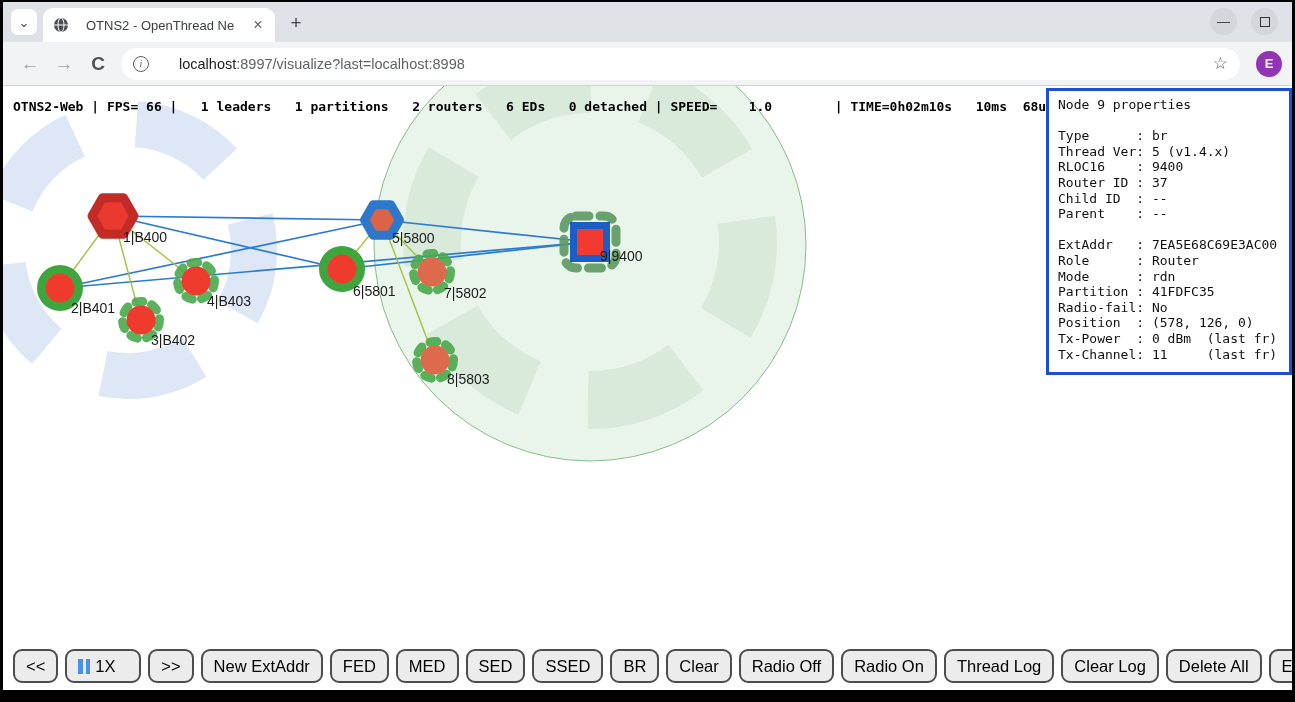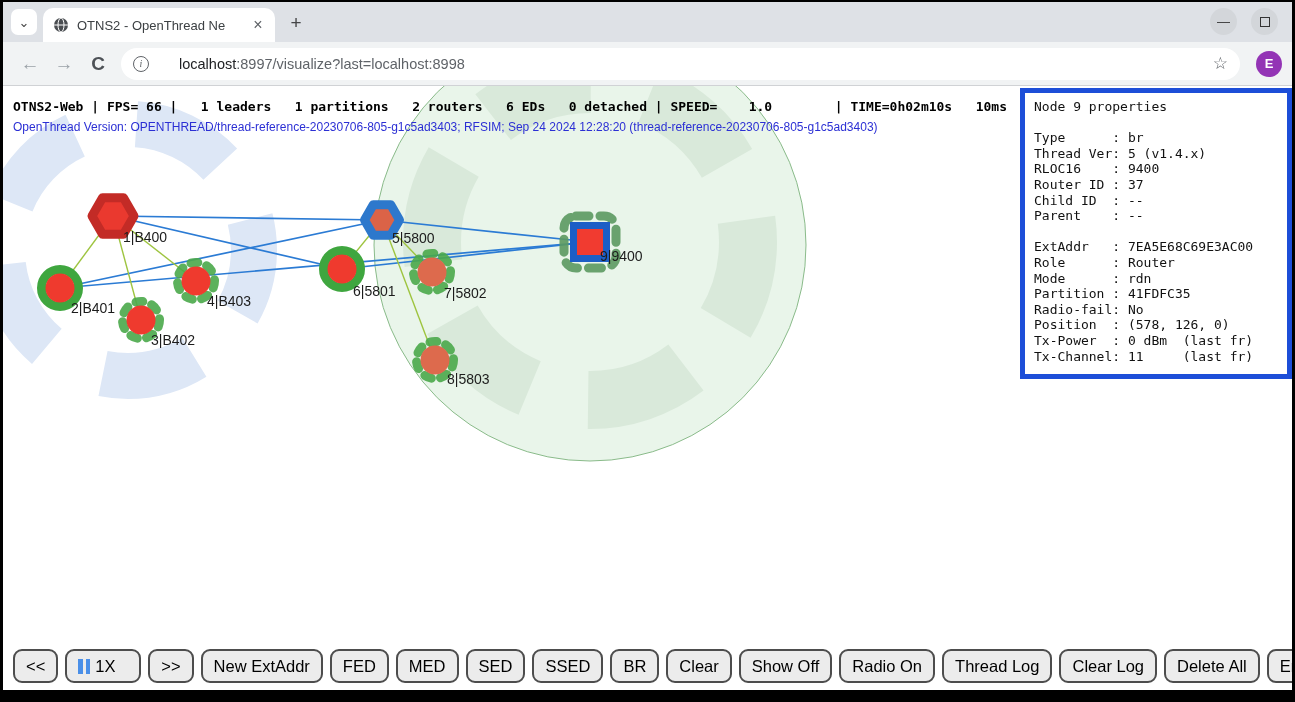--- a/index.html
+++ b/index.html
@@ -6,21 +6,21 @@
   body { background:#000; width:1295px; height:702px; overflow:hidden;
          font-family:"Liberation Sans", sans-serif; }
   .frame { width:1295px; height:702px; background:#000; padding:2px 3px 12px 3px; }
   .window { width:100%; height:100%; background:#fff; display:flex; flex-direction:column; }
 
   
   .tabstrip { height:40px; background:#dee1e6; display:flex; align-items:flex-end; position:relative; flex:0 0 auto; }
   .tab-chevron { width:26px; height:26px; background:#fff; border-radius:7px; margin:0 0 7px 8px;
                  display:flex; align-items:center; justify-content:center; color:#444; font-size:13px; }
   .tab { width:232px; height:34px; background:#fff; border-radius:10px 10px 0 0; margin-left:6px;
-         display:flex; align-items:center; padding:0 8px 0 10px; }
+         display:flex; align-items:center; padding:0 8px 0 10px;gap:9px; }
   .tab-title { font-size:13px; color:#3c4043; white-space:nowrap; overflow:hidden; flex:1; margin:0 4px 0 8px; }
   .tab-close { color:#5f6368; font-size:16px; width:18px; text-align:center; line-height:18px; border-radius:50%; }
   .newtab-btn { width:26px; height:26px; margin:0 0 6px 8px; color:#454648; font-size:19px; font-weight:400;
                 display:flex; align-items:center; justify-content:center; }
   .win-controls { position:absolute; right:14px; top:6px; display:flex; gap:14px; }
   .win-btn { width:27px; height:27px; border-radius:50%; background:#d3d6da; color:#333; font-size:13px;
              display:flex; align-items:center; justify-content:center; }
   .win-btn .sq { display:inline-block; width:10px; height:10px; border:1.5px solid #333; }
 
   .urlbar { height:44px; background:#f1f3f4; display:flex; align-items:center; padding:0 10px;
@@ -38,22 +38,22 @@
   .avatar { width:26px; height:26px; border-radius:50%; background:#9334b5; color:#fff; font-size:13px;
             font-weight:bold; display:flex; align-items:center; justify-content:center; margin-left:16px; }
 
   
   .content { flex:1 1 auto; position:relative; background:#fff; overflow:hidden; }
   .net-canvas { position:absolute; left:0; top:0; }
   .status-line { position:absolute; left:10px; top:13px; font:bold 13px "DejaVu Sans Mono", monospace;
                  color:#000; white-space:pre; z-index:3; }
   .version-line { position:absolute; left:10px; top:34px; font-size:12px; color:#2b2fd4; white-space:pre; z-index:3; }
 
-  .props-panel { position:absolute; right:0; top:2px; width:272px; background:#fff;
-                 border:5px solid #1d4ed8; padding:6px 24px 10px 9px; z-index:4; }
+  .props-panel { position:absolute; right:0; top:2px; width:246px; background:#fff;
+                 border:3px solid #1d4ed8; padding:6px 24px 10px 9px; z-index:4; }
   .props-panel pre { font:13px/15.6px "DejaVu Sans Mono", monospace; color:#111; }
 
   .toolbar { position:absolute; left:10px; bottom:7px; right:4px; display:flex; gap:7px; z-index:4; }
   .tb-btn { height:34px; background:#ececec; border:2.5px solid #4d4d4d; border-radius:9px;
             font-family:"Liberation Sans", sans-serif; font-size:16.5px; color:#000;
             padding:0 11px; display:flex; align-items:center; white-space:nowrap; }
   .tb-btn.speed { min-width:76px; justify-content:flex-start;border-radius:9px; }
   .pause-ic { display:inline-flex; gap:3px; margin-right:5px; }
   .pause-ic i { display:block; width:4.5px; height:15px; background:#4a8fe8; }
 </style>
@@ -152,21 +152,20 @@
           </g>
           <g>
             <rect x="561" y="130" width="52" height="52" rx="12" fill="none" stroke="#5b9960" stroke-width="9" stroke-dasharray="13 11" stroke-linecap="round" opacity="0.9"></rect>
             <rect x="567" y="136" width="40" height="40" fill="#1d5ec6"></rect>
             <rect x="574" y="143" width="26" height="26" fill="#f13b30"></rect>
             <text x="597" y="175" font-size="14" fill="#1c1c1c">9|9400</text>
           </g>
         </svg>
 
       <pre class="status-line">OTNS2-Web | FPS= 66 |   1 leaders   1 partitions   2 routers   6 EDs   0 detached | SPEED=    1.0        | TIME=0h02m10s   10ms  68us</pre>
-      <div class="version-line">OpenThread Version: OPENTHREAD/thread-reference-20230706-805-g1c5ad3403; RFSIM; Sep 24 2024 12:28:20 (thread-reference-20230706-805-g1c5ad3403)</div>
 
       <div class="props-panel">
         <pre>Node 9 properties
 
 Type      : br
 Thread Ver: 5 (v1.4.x)
 RLOC16    : 9400
 Router ID : 37
 Child ID  : --
 Parent    : --
@@ -210,21 +209,21 @@
           <button class="tb-btn">
             <span>SSED</span>
           </button>
           <button class="tb-btn">
             <span>BR</span>
           </button>
           <button class="tb-btn">
             <span>Clear</span>
           </button>
           <button class="tb-btn">
-            <span>Show Off</span>
+            <span>Radio Off</span>
           </button>
           <button class="tb-btn">
             <span>Radio On</span>
           </button>
           <button class="tb-btn">
             <span>Thread Log</span>
           </button>
           <button class="tb-btn">
             <span>Clear Log</span>
           </button>

